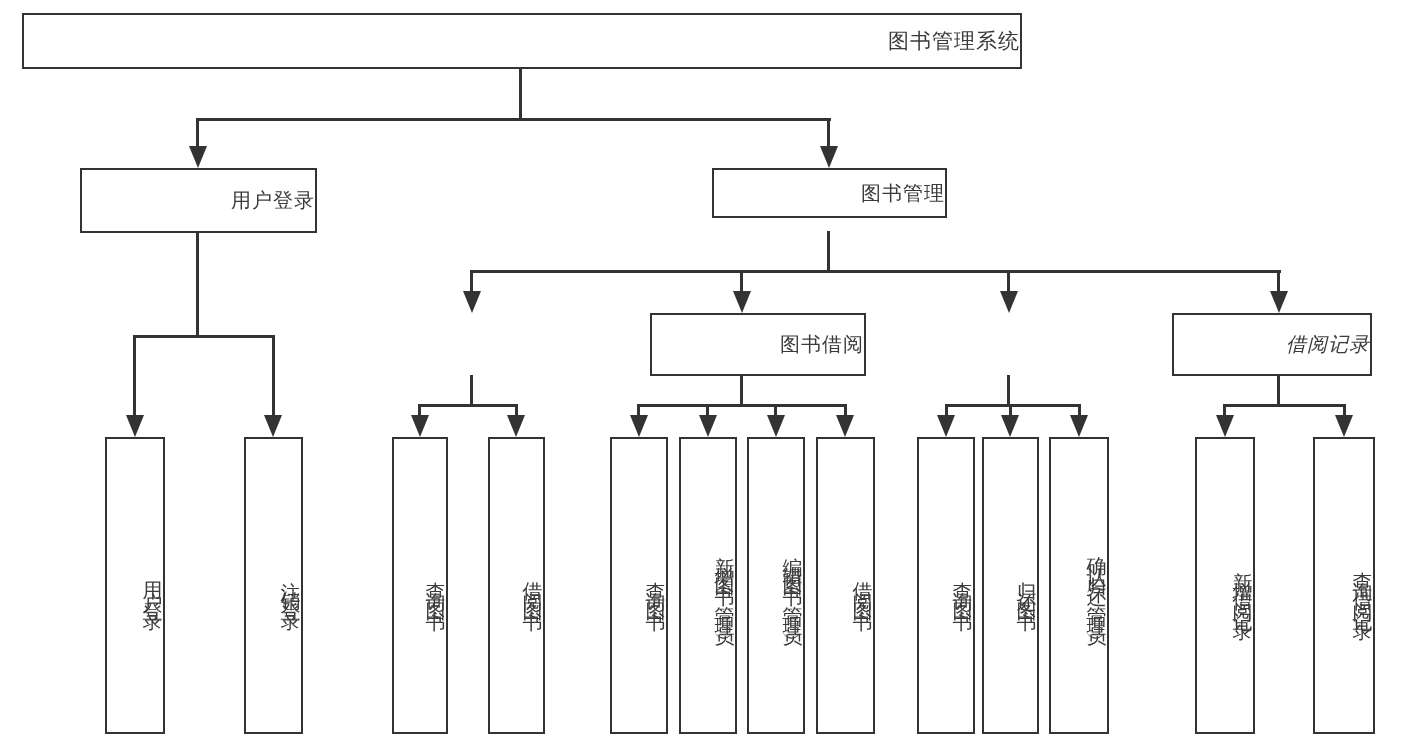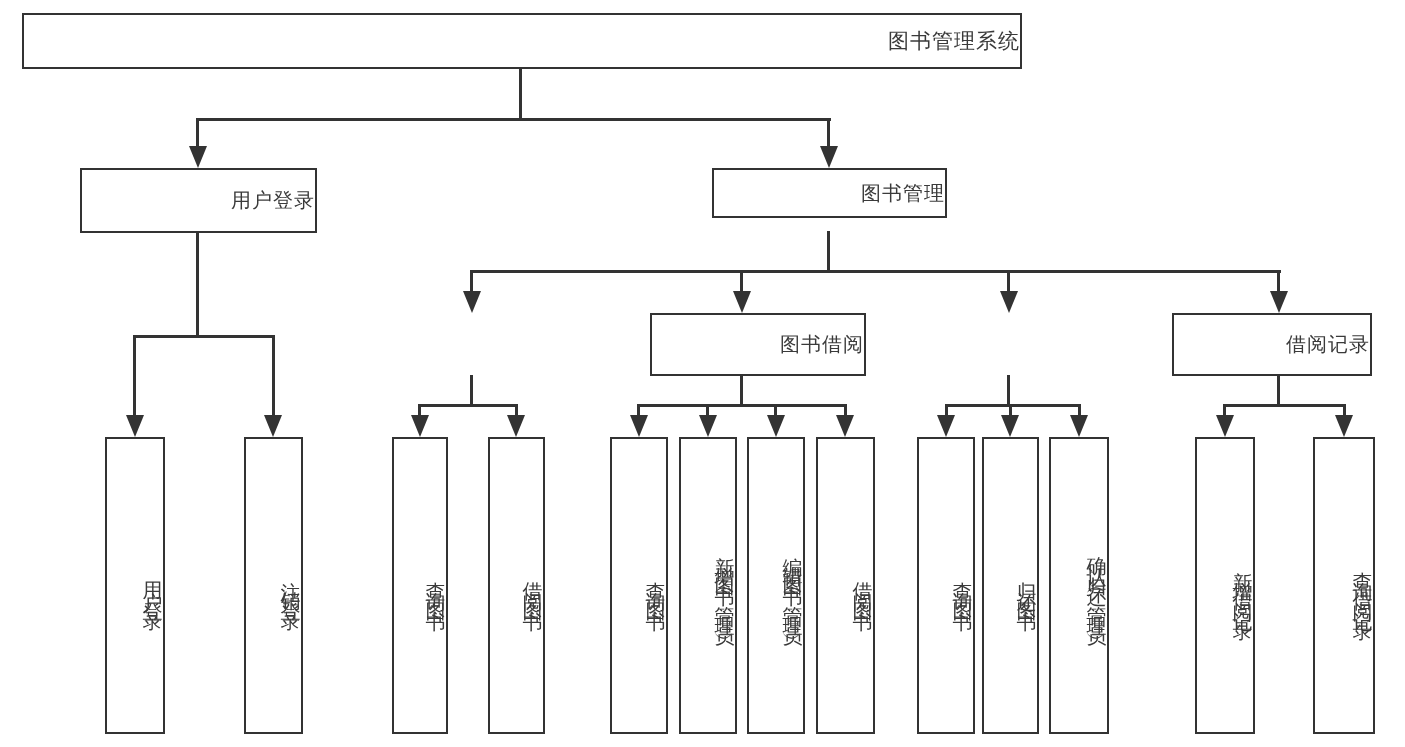--- a/index.html
+++ b/index.html
@@ -69,21 +69,21 @@
   <div class="box" style="left:80px;top:168px;width:237px;height:65px;">
     <span class="lbl">用户登录</span>
   </div>
   <div class="box" style="left:712px;top:168px;width:235px;height:50px;">
     <span class="lbl">图书管理</span>
   </div>
 
   <div class="box" style="left:634px;top:313px;width:216px;height:63px;margin-left:16px;">
     <span class="lbl">图书借阅</span>
   </div>
-  <div class="box" style="left:1172px;top:313px;width:200px;height:63px;">
+  <div class="box" style="left:1172px;top:313px;width:200px;height:63px;font-style:italic;">
     <span class="lbl">借阅记录</span>
   </div>
 
   <div class="box leaf" style="left:105px;top:437px;width:60px;height:297px;">
     <span class="lbl">用户登录</span>
   </div>
   <div class="box leaf" style="left:244px;top:437px;width:59px;height:297px;">
     <span class="lbl">注销登录</span>
   </div>
   <div class="box leaf" style="left:392px;top:437px;width:56px;height:297px;">

